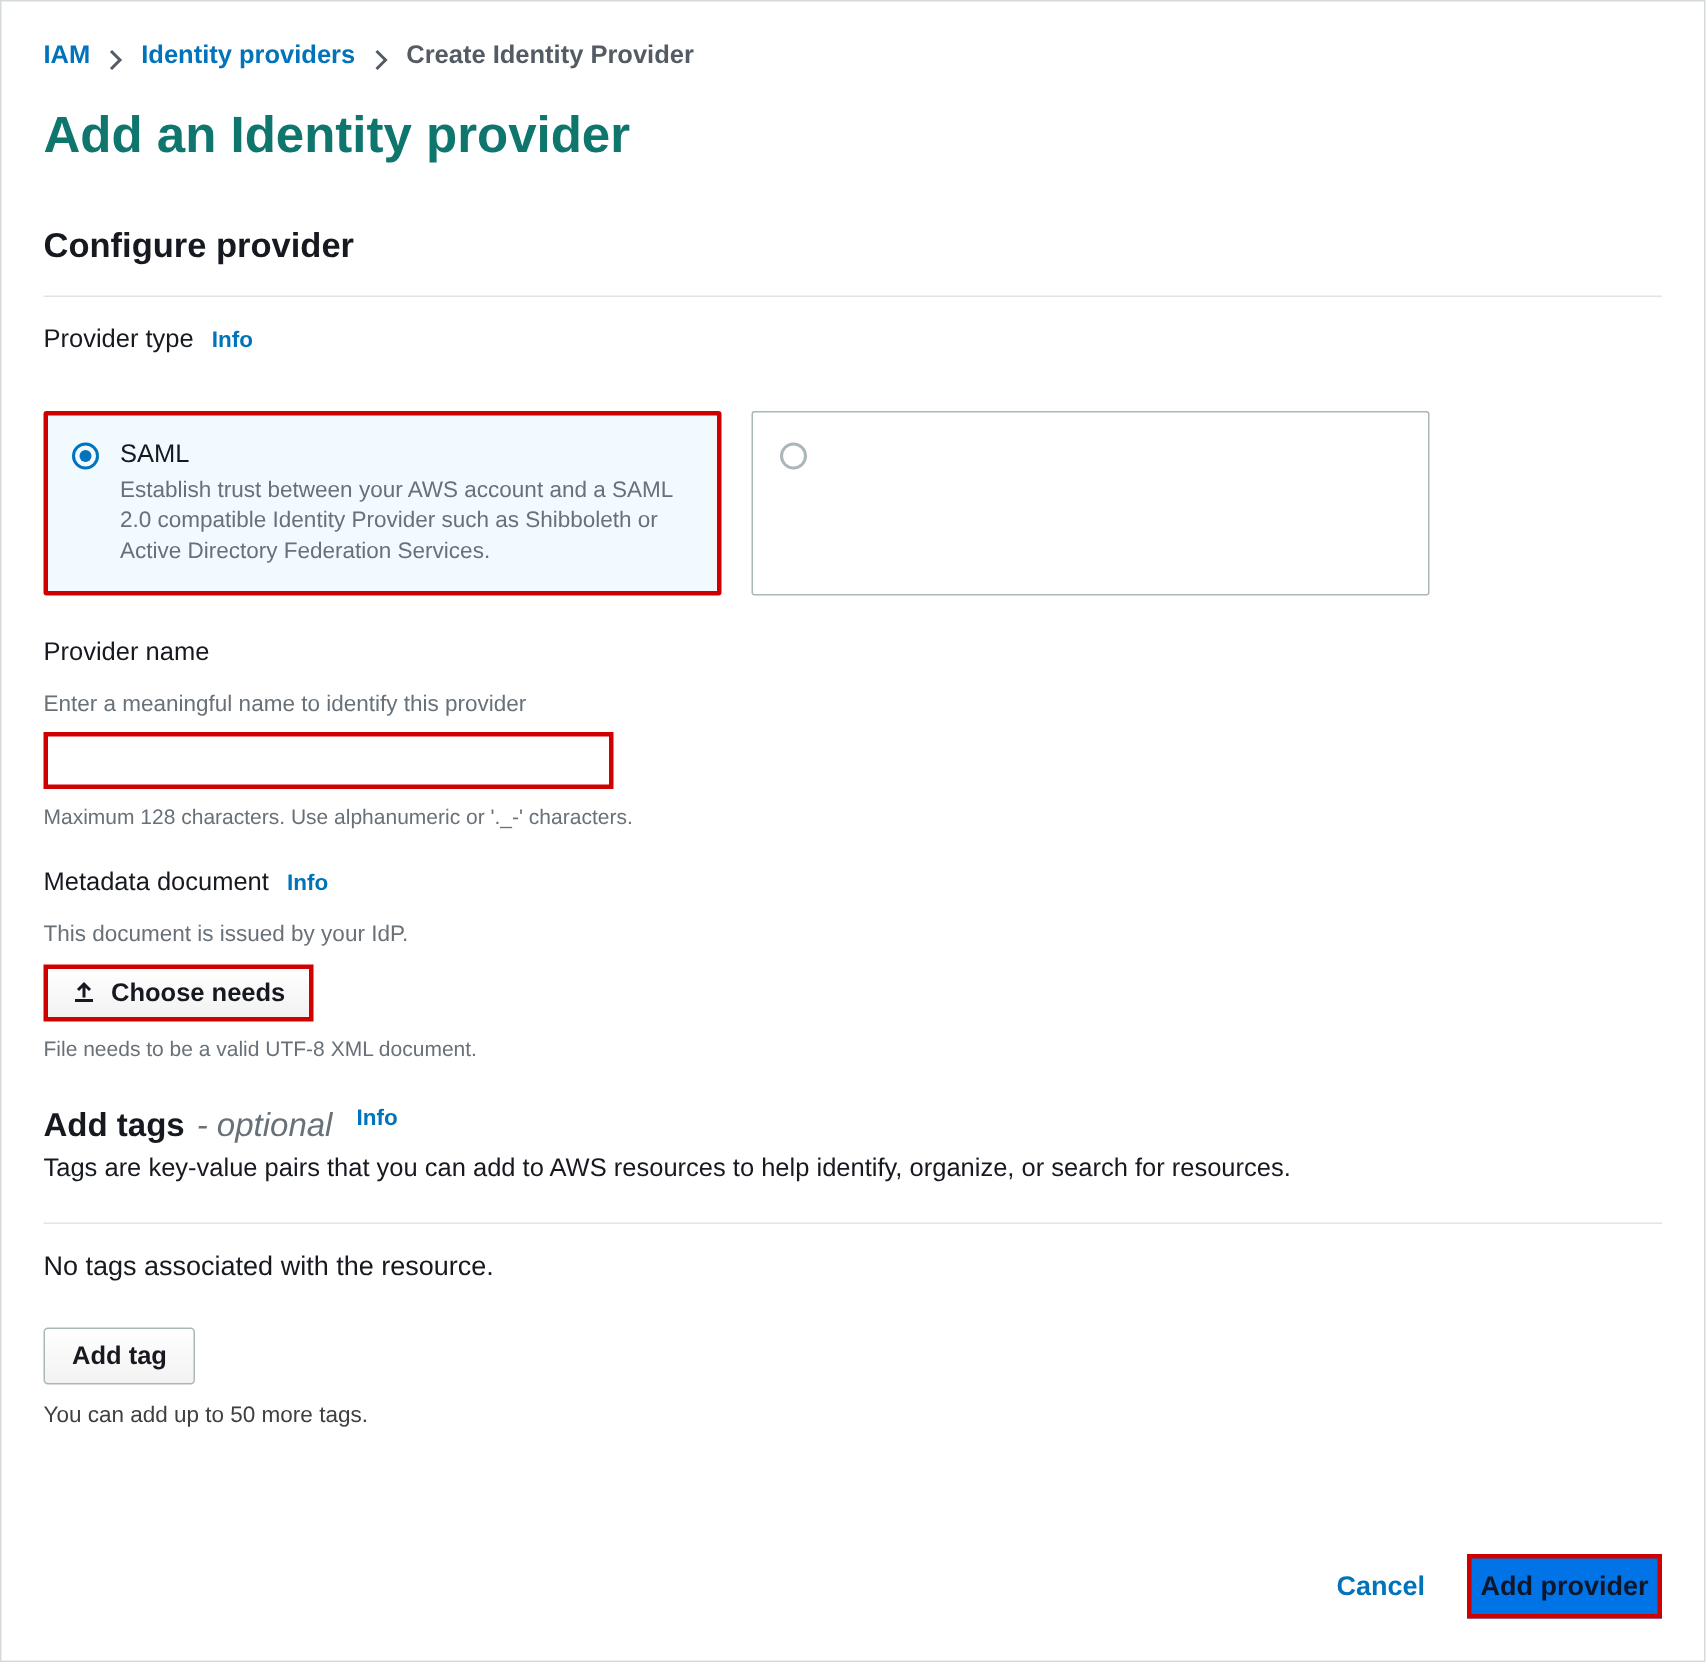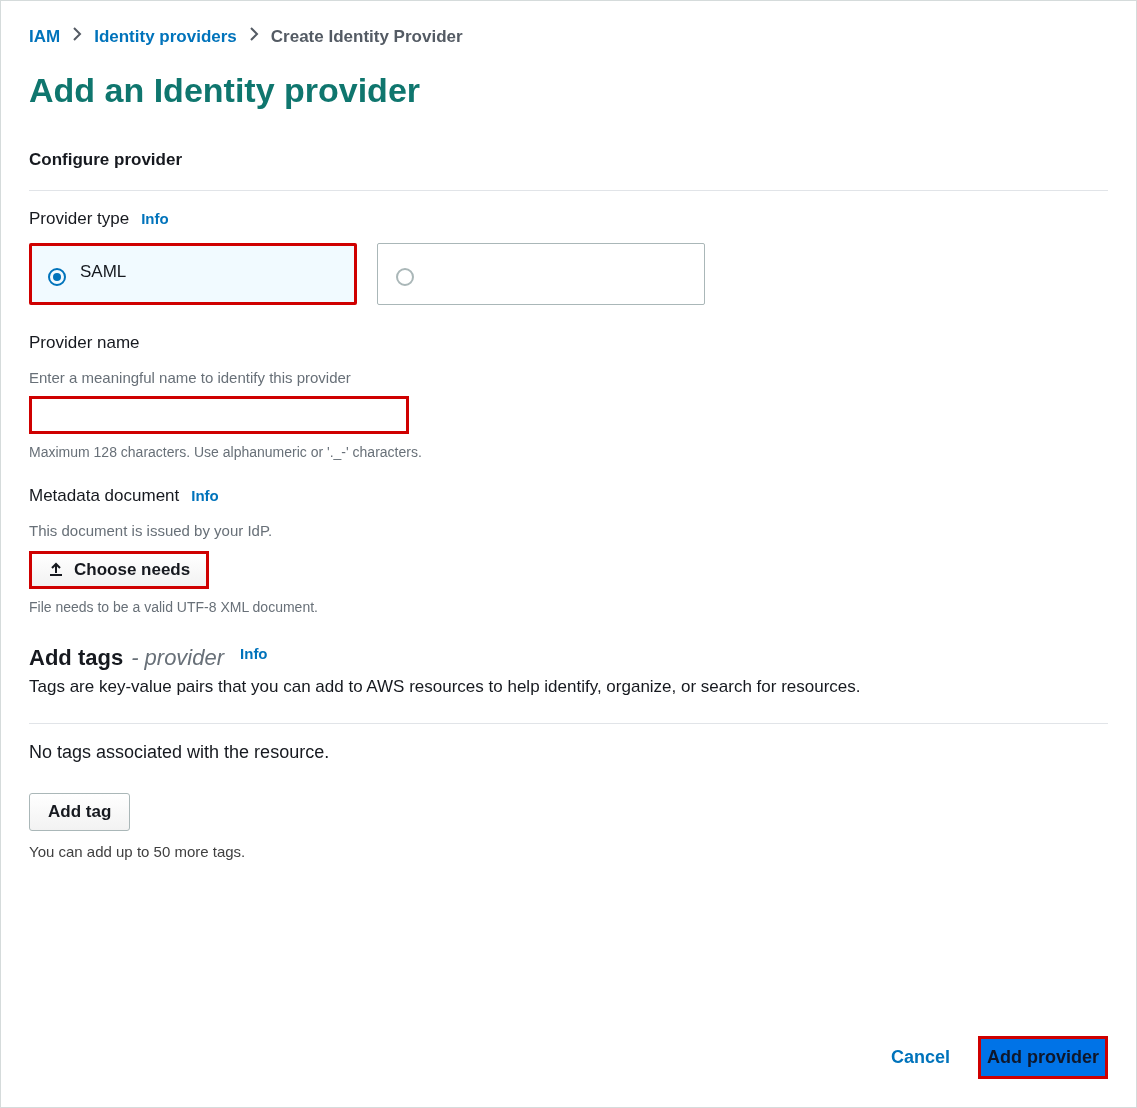--- a/index.html
+++ b/index.html
@@ -13,37 +13,37 @@
   .page {
     border: 1px solid #d5dbdb;
     width: 1137px;
     min-height: 1108px;
     position: relative;
     padding: 20px 28px 28px 28px;
   }
   
   .breadcrumb {
     display: flex;
-    align-items: flex-start;
+    align-items: flex-end;
     gap: 12px;
     font-size: 17px;
     margin-bottom: 24px;
     margin-top: 6px;
   }
   .breadcrumb a { color: #0073bb; text-decoration: none; font-weight: 700; }
   .breadcrumb .chev { color: #687078; display:inline-flex; }
   .breadcrumb .current { color: #545b64; font-weight: 700; }
   h1.page-title {
     font-size: 34px;
     font-weight: 700;
     color: #0f766e;
     margin: 8px 0 40px 0;
   }
   h2.section-title {
-    font-size: 17px;
+    font-size: 23px;
     font-weight: 700;
     color: #16191f;
     margin: 0 0 20px 0;
   }
   .hr { border: none; border-top: 1px solid #e1e4e8; margin: 0 0 18px 0; }
   .field-label {
     font-size: 17px;
     color: #16191f;
     display: flex;
     align-items: baseline;
@@ -53,24 +53,25 @@
   .cards {
     display: flex;
     gap: 20px;
     margin-top: 14px;
     margin-bottom: 28px;
   }
   .card {
     border: 1px solid #aab7b8;
     border-radius: 2px;
     padding: 18px 20px 18px 18px;
-    width: 328px;
+    width: 452px;
     display: flex;
     gap: 14px;
-    align-items: flex-end;
+    align-items: flex-start;
+    margin-top: 24px;
   }
   .card.selected {
     background: #f1faff;
     border: 3px solid #cf0000;
     padding: 16px 18px 16px 16px;
   }
   .radio {
     width: 18px; height: 18px; border-radius: 50%;
     border: 2px solid #0073bb;
     margin-top: 2px;
@@ -163,20 +164,21 @@
   <div class="field-label">
     <span>Provider type</span>
     <span class="info-link">Info</span>
   </div>
 
   <div class="cards">
     <div class="card selected">
       <span class="radio checked"></span>
       <div>
         <div class="card-title">SAML</div>
+        <div class="card-desc">Establish trust between your AWS account and a SAML 2.0 compatible Identity Provider such as Shibboleth or Active Directory Federation Services.</div>
       </div>
     </div>
     <div class="card">
       <span class="radio unchecked"></span>
     </div>
   </div>
 
   <div class="field-block">
     <div class="field-label">
       <span>Provider name</span>
@@ -199,21 +201,21 @@
             <rect x="2" y="12" width="12" height="2" fill="#16191f"></rect>
           </svg>
       </span>
       <span>Choose needs</span>
     </button>
     <div class="hint">File needs to be a valid UTF-8 XML document.</div>
   </div>
 
   <div class="tags-heading">
     <span class="tt">Add tags</span>
-    <span class="opt">- provider</span>
+    <span class="opt">- optional</span>
     <span class="info-link" style="margin-left:8px;">Info</span>
   </div>
   <div class="tags-desc">Tags are key-value pairs that you can add to AWS resources to help identify, organize, or search for resources.</div>
   <hr class="hr">
 
   <div class="no-tags">No tags associated with the resource.</div>
   <button class="add-tag-btn">Add tag</button>
   <div class="tag-hint">You can add up to 50 more tags.</div>
 
   <div class="footer">

